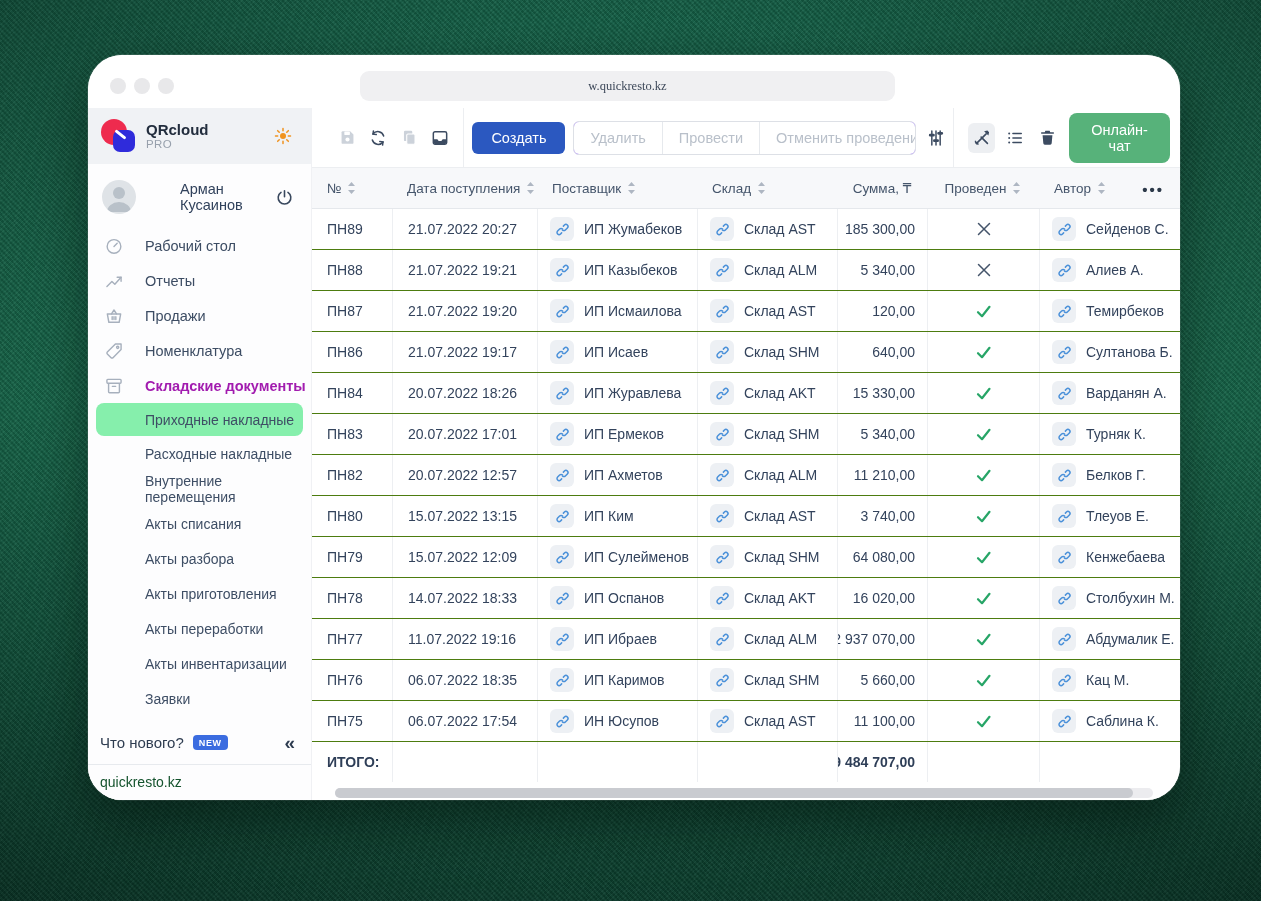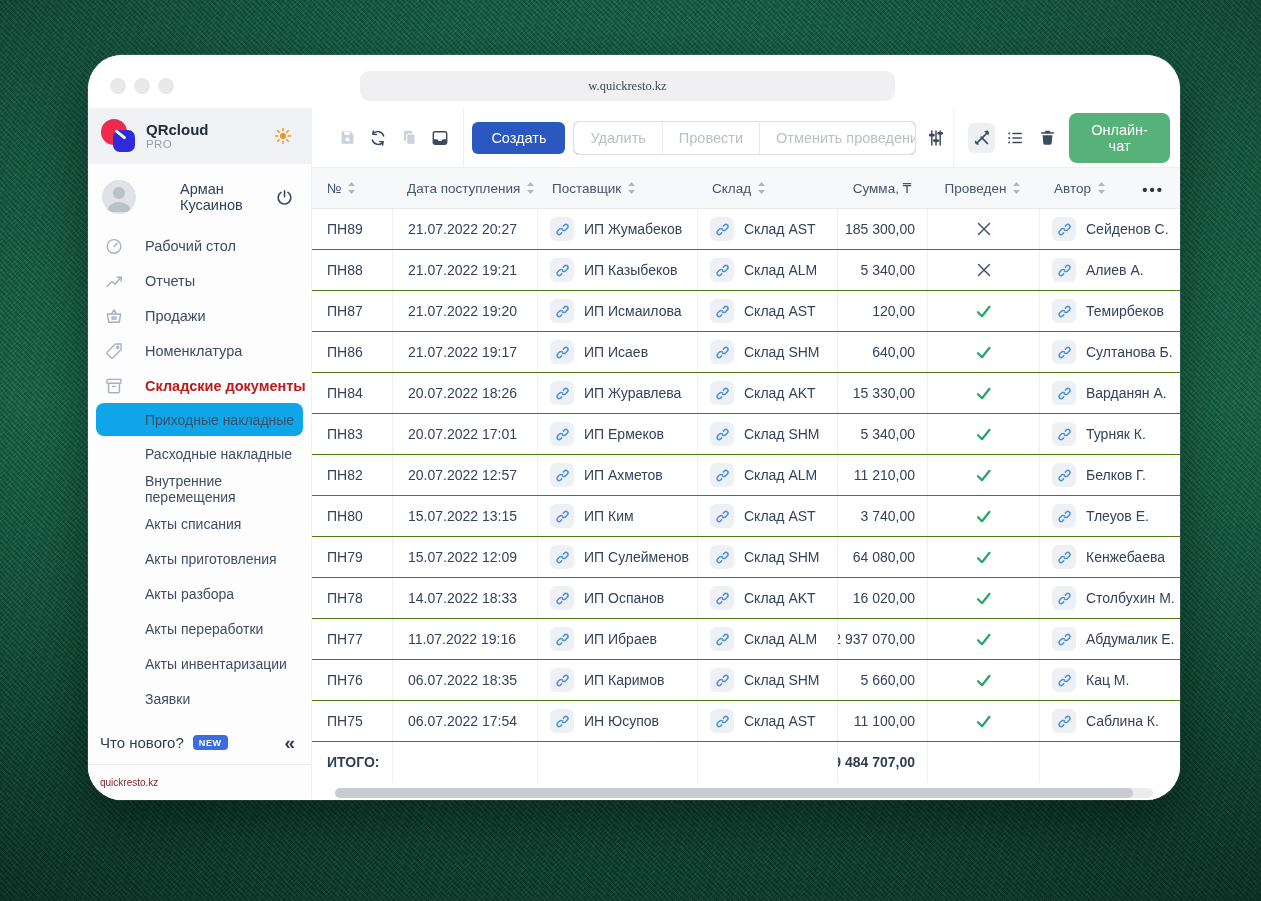--- a/index.html
+++ b/index.html
@@ -44,32 +44,32 @@
 
   .user-row{ height:46px; margin-top:10px; display:flex; align-items:center; padding:0 20px 0 14px; flex:none;gap:32px; }
   .avatar{ width:34px; height:34px; border-radius:50%; background:#dfe3e7; overflow:hidden; display:grid; place-items:center; color:#aab3bc; flex:none; }
   .uname{ margin-left:12px; font-size:14.5px; color:#31425c; font-weight:500? }
   .uname{ font-weight:500; }
   .powerbtn{ margin-left:auto; color:#39485e; display:grid; place-items:center; }
 
   .menu{ flex:1; overflow:hidden; padding-top:8px; }
   .item{ height:35px; display:flex; align-items:center; padding-left:16px; font-size:14.5px; color:#3c4c63; cursor:default; }
   .item .ic{ width:20px; height:20px; color:#a7b0bd; margin-right:21px; flex:none; }
-  .item.section{ font-weight:bold; color:#b91c1c; }
+  .item.section{ font-weight:bold; color:#a21caf; }
   .sub{ height:35px; display:flex; align-items:center; padding-left:57px; font-size:14px; color:#3e4e65; }
-  .sub.selected{ background:#0ea5e9; border-radius:8px; margin:0 8px; padding-left:49px; height:33px; }
+  .sub.selected{ background:#86efac; border-radius:8px; margin:0 8px; padding-left:49px; height:33px; }
 
   .side-bottom{ flex:none; background:#fdfdfe; }
   .whats-row{ height:30px; display:flex; align-items:center; padding:0 16px 0 12px; }
   .whats-label{ font-size:15px; color:#2e3c50; font-weight:500; }
   .badge-new{ margin-left:9px; background:#3b6ce0; color:#fff; font-size:9px; font-weight:bold; letter-spacing:.6px; padding:3px 6px 2px; border-radius:4px; }
   .collapse{ margin-left:auto; font-size:19px; font-weight:bold; color:#2e3c50; line-height:1; }
   .side-divider{ border-top:1px solid #e7eaee; margin-top:7px; }
   .site-row{ height:35px; display:flex; align-items:center; padding-left:12px; }
-  .site-link{ font-size:10px; color:#7f1d1d; text-decoration:none; border-bottom:1px dashed transparent; }
+  .site-link{ font-size:14px; color:#14532d; text-decoration:none; border-bottom:1px dashed transparent; }
 
   
   .toolbar{ height:59px; display:flex; align-items:center; padding:0 10px 0 23px; flex:none; }
   .tbtn{ width:26px; height:26px; display:grid; place-items:center; color:#3c4b61; margin-right:7px; background:none; border:none; }
   .tbtn.disabled{ color:#ccd2da; }
   .vdiv{ width:1px; height:59px; background:#eceef1; margin:0 8px 0 4px; flex:none; }
   .btn-primary{ background:var(--accent); color:#fff; border:none; border-radius:6px; padding:8px 19px; font-size:14.5px; font-family:inherit; }
   .btn-group{ display:flex; border:1px solid #dde0e6; border-radius:6px; overflow:hidden; margin-left:8px; background:#8b5cf6; }
   .btn-group .g{ padding:8px 16px; font-size:14.5px; color:#b9c0ca; background:#fff; border:none; border-left:1px solid #e6e9ed; font-family:inherit; white-space:nowrap; }
   .btn-group .g:first-child{ border-left:none; }
@@ -199,22 +199,22 @@
             </svg>
           </span>
           <span>Складские документы</span>
         </div>
 
         <div id="sub-list">
             <div class="sub selected">Приходные накладные</div>
             <div class="sub">Расходные накладные</div>
             <div class="sub">Внутренние перемещения</div>
             <div class="sub">Акты списания</div>
+            <div class="sub">Акты разбора</div>
             <div class="sub">Акты приготовления</div>
-            <div class="sub">Акты разбора</div>
             <div class="sub">Акты переработки</div>
             <div class="sub">Акты инвентаризации</div>
             <div class="sub">Заявки</div>
           </div>
 
         <div class="item">
           <span class="ic">
             <svg width="20" height="20" viewBox="0 0 24 24" fill="none" stroke="currentColor" stroke-width="1.7" stroke-linecap="round" stroke-linejoin="round">
               <path d="M4.5 4.5 H19.5 L12 12.5 Z"></path>
                 <path d="M12 12.5 V19"></path>

